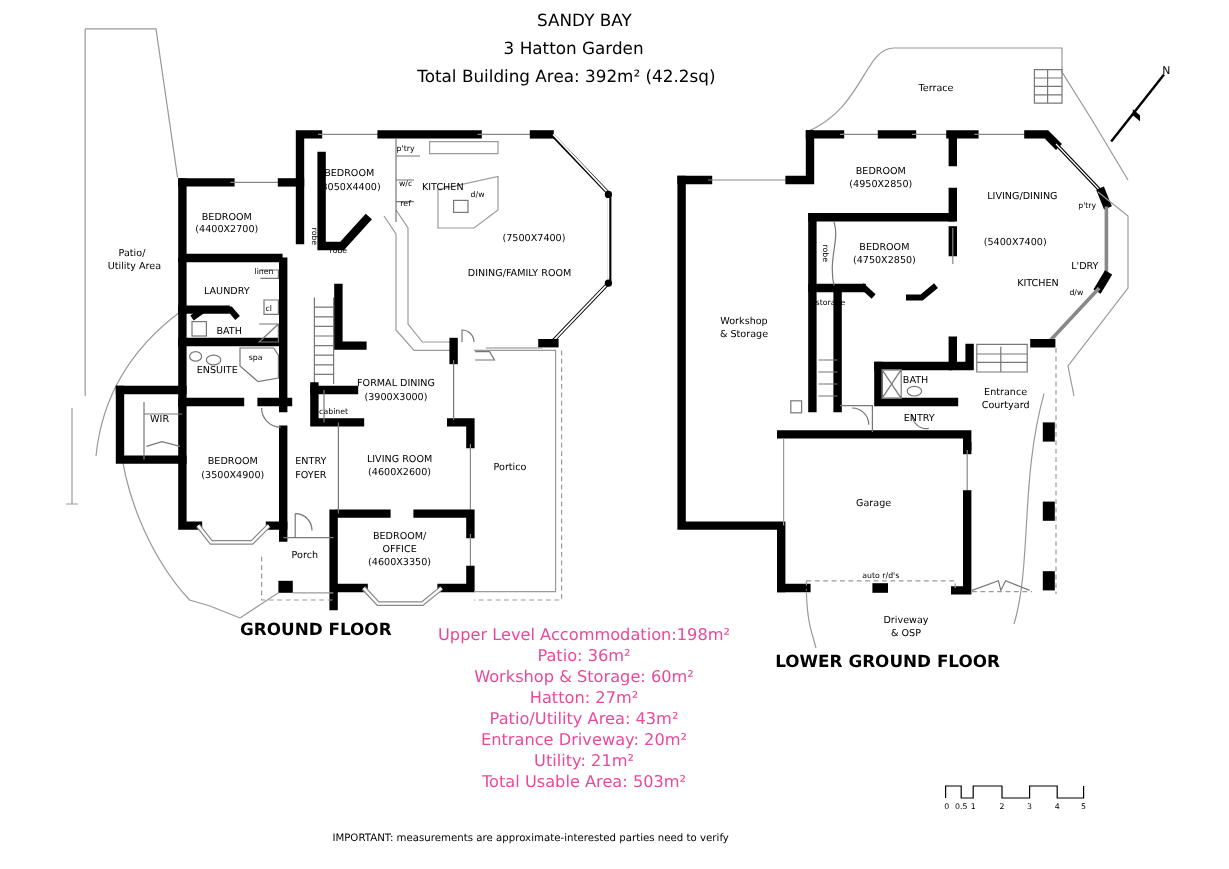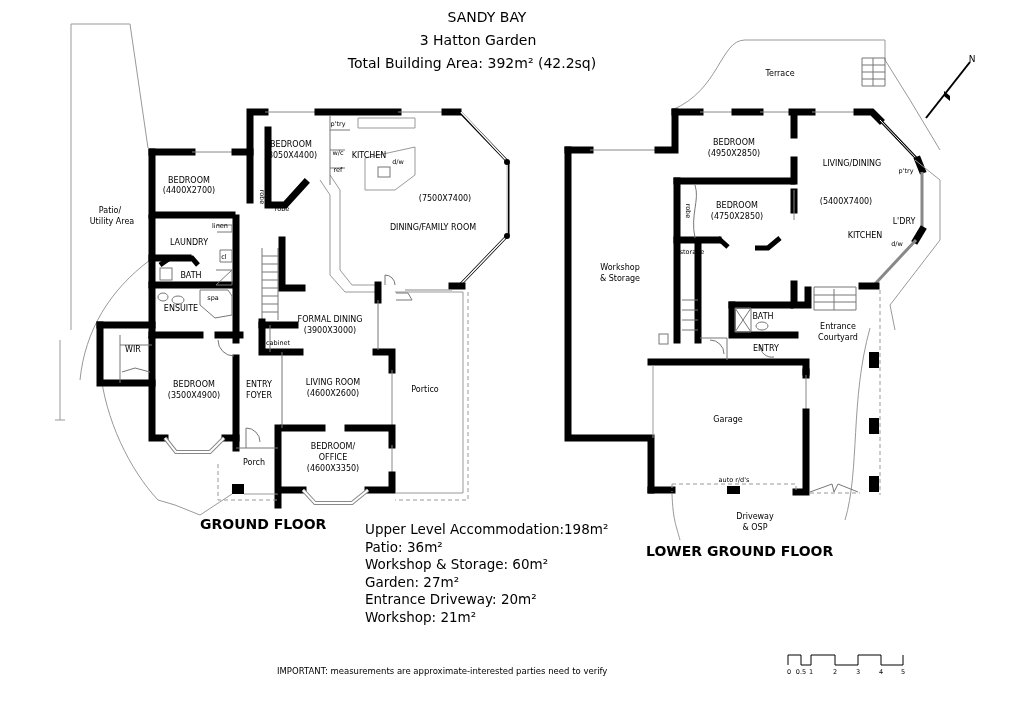--- a/index.html
+++ b/index.html
@@ -9,23 +9,23 @@
   .thin { stroke:#999; stroke-width:1; fill:none; }
   .thin2 { stroke:#777; stroke-width:1; fill:none; }
   .dash { stroke:#999; stroke-width:1; fill:none; stroke-dasharray:4 3; }
   .win { stroke:#888; stroke-width:1; fill:#fff; }
   .thick { stroke:#000; stroke-width:7; fill:none; stroke-linecap:square; }
   .thickm { stroke:#000; stroke-width:5; fill:none; }
   .lbls { font-family:"DejaVu Sans", sans-serif; font-size:8px; fill:#000; text-anchor:middle; }
   .lblx { font-family:"DejaVu Sans", sans-serif; font-size:6.5px; fill:#000; text-anchor:middle; }
   .floor { font-family:"DejaVu Sans", sans-serif; font-size:14px; font-weight:bold; fill:#000; }
   .title { font-family:"DejaVu Sans", sans-serif; font-size:14px; fill:#000; text-anchor:middle; }
-  .area { position:absolute; left:365px; top:521px; font-family:"DejaVu Sans", sans-serif; font-size:13.5px; line-height:17.5px; color:#000000; }
+  .area { position:absolute; left:365px; top:521px; font-family:"DejaVu Sans", sans-serif; font-size:13.5px; line-height:17.5px; color:#ec4899;text-align:center; }
   .area div { white-space:nowrap; }
-  .note { position:absolute; left:277px; top:666px; font-family:"DejaVu Sans", sans-serif; font-size:8.5px; color:#000; white-space:nowrap; }
+  .note { position:absolute; left:277px; top:694px; font-family:"DejaVu Sans", sans-serif; font-size:8.5px; color:#000; white-space:nowrap; }
 </style>
 </head>
 <body>
 
 <svg width="1024" height="724" viewBox="0 0 1024 724">
 
   <text class="title" x="487" y="22">SANDY BAY</text>
   <text class="title" x="478" y="45">3 Hatton Garden</text>
   <text class="title" x="472" y="68">Total Building Area: 392m² (42.2sq)</text>
 
@@ -266,18 +266,20 @@
     <text class="lblx" x="858" y="674">3</text>
     <text class="lblx" x="881" y="674">4</text>
     <text class="lblx" x="903" y="674">5</text>
   </g>
 </svg>
 
 <div class="area">
   <div>Upper Level Accommodation:198m²</div>
   <div>Patio: 36m²</div>
   <div>Workshop &amp; Storage: 60m²</div>
-  <div>Garden: 27m²</div>
+  <div>Hatton: 27m²</div>
+  <div>Patio/Utility Area: 43m²</div>
   <div>Entrance Driveway: 20m²</div>
-  <div>Workshop: 21m²</div>
+  <div>Utility: 21m²</div>
+  <div>Total Usable Area: 503m²</div>
 </div>
 
 <div class="note">IMPORTANT: measurements are approximate-interested parties need to verify</div>
 
 </body></html>

